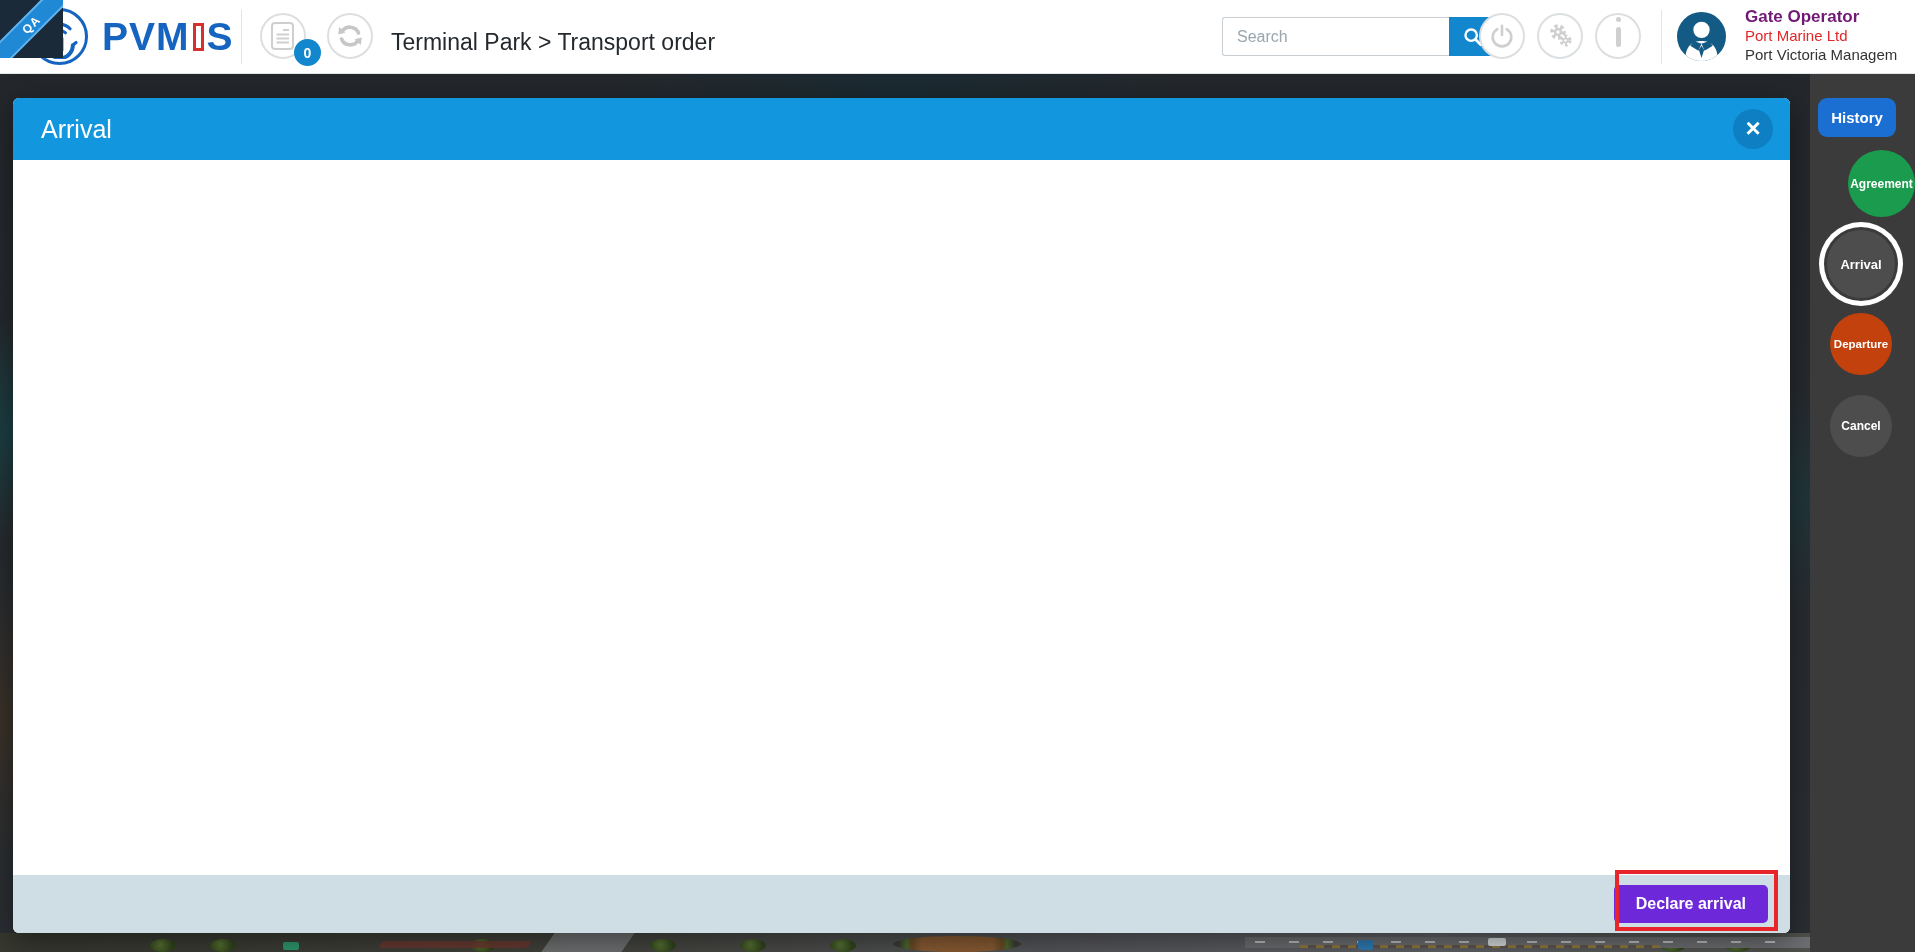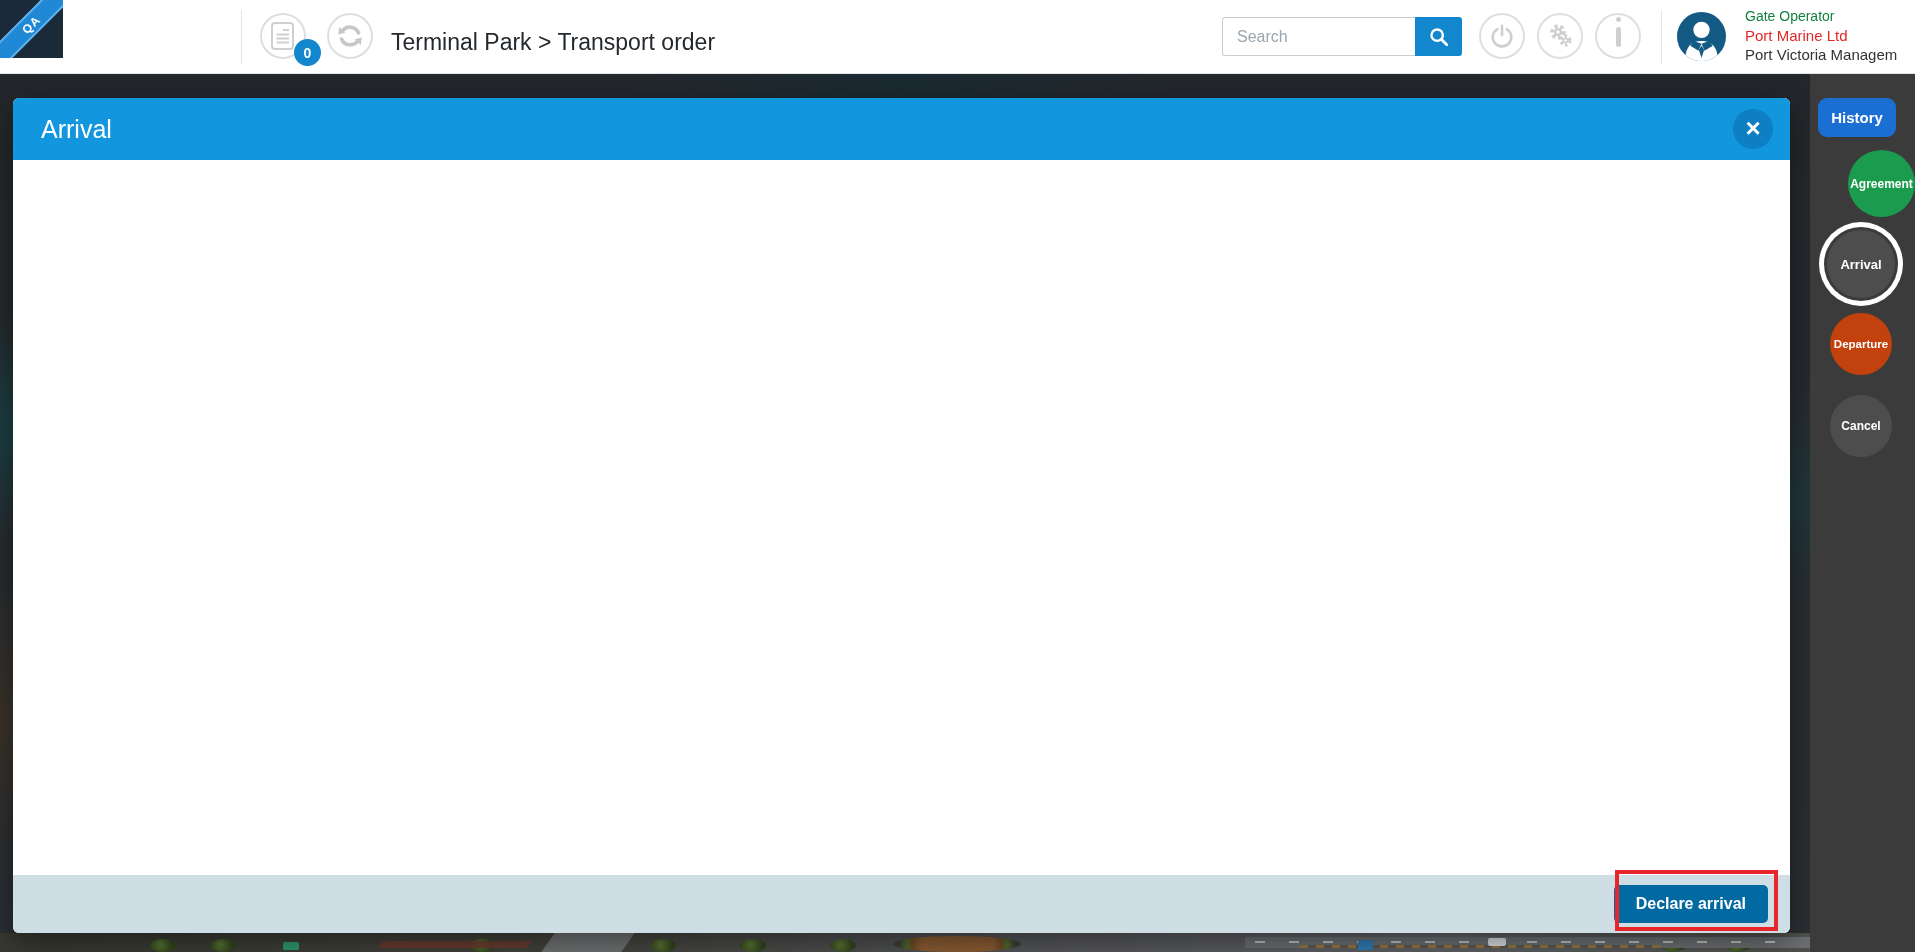--- a/index.html
+++ b/index.html
@@ -59,50 +59,50 @@
   .cb-power { left:1479px; } .cb-gear { left:1537px; } .cb-info { left:1595px; }
 
   .badge { position:absolute; left:294px; top:39px; width:27px; height:27px; border-radius:50%;
     background:#1287cd; color:#fff; font-size:14px; font-weight:bold;
     display:flex; align-items:center; justify-content:center; z-index:3; }
 
   .crumb { position:absolute; left:391px; top:0; height:84px; display:flex; align-items:center;
     font-size:23px; color:#24292e; }
 
   .search-wrap { position:absolute; left:1222px; top:17px; display:flex; }
-  .search-input { width:193px; height:39px; border:1px solid #c9ced3; border-right:none;
+  .search-input { width:227px; height:39px; border:1px solid #c9ced3; border-right:none;
     border-radius:3px 0 0 3px; padding:0 14px; font-size:16px; color:#4c1d95; outline:none; }
   .search-input::placeholder { color:#9aa5ad; }
   .search-btn { width:47px; height:39px; background:#1287cd; border:none; border-radius:0 3px 3px 0;
     display:flex; align-items:center; justify-content:center; cursor:pointer; }
 
   .info-glyph { width:5px; height:22px; position:relative; }
   .info-glyph::before { content:""; position:absolute; top:-8px; left:0; width:5px; height:5px; border-radius:50%; background:#cfcfcf; }
   .info-glyph::after { content:""; position:absolute; top:2px; left:0; width:5px; height:20px; border-radius:3px; background:#cfcfcf; }
 
   .avatar { position:absolute; left:1677px; top:12px; width:49px; height:49px; border-radius:50%;
     background:#135a85; overflow:hidden; cursor:pointer; }
   .user-block { position:absolute; left:1745px; top:7px; line-height:19px; white-space:nowrap; }
-  .user-role { color:#15803d; font-weight:normal; font-size:14px; }
+  .user-role { color:#701a75; font-weight:bold; font-size:17px; }
   .user-company { color:#e12727; font-size:15px; }
   .user-org { color:#333; font-size:15px; }
 
   
   .modal { position:absolute; left:13px; top:98px; width:1777px; height:835px;
     border-radius:6px; background:#fff; box-shadow:0 8px 30px rgba(0,0,0,.45);
     display:flex; flex-direction:column; overflow:visible; }
   .modal-header { height:62px; background:#1297de; border-radius:6px 6px 0 0;
     display:flex; align-items:center; padding:0 24px; position:relative; }
   .modal-title { color:#fff; font-size:25px; font-weight:400; margin-left:4px; }
   .modal-close { position:absolute; right:17px; top:11px; width:40px; height:40px; border-radius:50%;
     background:#0d7fc2; color:#fff; font-size:26px; font-weight:bold; line-height:38px; text-align:center; cursor:pointer; }
   .modal-body { flex:1; background:#fff; }
   .modal-footer { height:58px; background:#cfdde4; border-radius:0 0 6px 6px; position:relative; }
   .declare-btn { position:absolute; right:22px; top:10px; height:38px; padding:0 22px;
-    background:#0369a1; border:none; border-radius:5px; color:#fff; font-size:16px; font-weight:bold; cursor:pointer; }
+    background:#6d28d9; border:none; border-radius:5px; color:#fff; font-size:16px; font-weight:bold; cursor:pointer; }
   .highlight-rect { position:absolute; right:12px; top:-5px; width:163px; height:61px;
     border:4px solid #e8252a; pointer-events:none; z-index:5; }
 
   
   .side-strip { position:absolute; left:1810px; top:74px; width:105px; height:878px; background:#3b3b3b; }
   .history-btn { position:absolute; left:1818px; top:98px; width:78px; height:39px;
     background:#1b6fd3; border:none; border-radius:9px; color:#fff; font-size:15px; font-weight:bold; cursor:pointer; }
   .step { position:absolute; border-radius:50%; color:#fff; font-weight:bold;
     display:flex; align-items:center; justify-content:center; text-align:center; cursor:pointer; }
   .step-agreement { left:1828px; top:150px; width:67px; height:67px; font-size:12px;margin-left:20px; }
@@ -133,20 +133,37 @@
     <div class="ps-road-r"></div>
     <div class="ps-dash" style="left:1255px; width:540px"></div>
     <div class="ps-barrier"></div>
     <div class="ps-truck-green"></div>
     <div class="ps-truck-blue"></div>
     <div class="ps-van"></div>
   </div>
 
   <div class="topbar">
 
+    <div class="logo-wrap">
+      <div class="logo-circle">
+        <svg width="44" height="44" viewBox="0 0 48 48">
+          <path d="M13 15 A15 15 0 0 1 35 15" fill="none" stroke="#1565c0" stroke-width="3.4" stroke-linecap="round"></path>
+          <path d="M18 19.5 A9 9 0 0 1 30 19.5" fill="none" stroke="#1565c0" stroke-width="3.2" stroke-linecap="round"></path>
+          <circle cx="24" cy="23" r="2.4" fill="#d6302c"></circle>
+          <rect x="21.4" y="26" width="5.2" height="12" fill="none" stroke="#d6302c" stroke-width="2.4"></rect>
+          <path d="M10 33 A14 14 0 0 0 38 33" fill="none" stroke="#1565c0" stroke-width="4.4" stroke-linecap="round"></path>
+          <path d="M10 33 l-3.5 -3 M38 33 l3.5 -3" stroke="#1565c0" stroke-width="3.4" stroke-linecap="round"></path>
+        </svg>
+      </div>
+      <div class="brand">
+        <span>PVM</span>
+          <span class="brand-i"></span>
+          <span>S</span>
+      </div>
+    </div>
 
     <div class="qa-corner">
       <div class="qa-ribbon">
         <span>QA</span>
       </div>
     </div>
 
     <div class="v-div d1"></div>
 
     <div class="circle-btn cb-doc">

